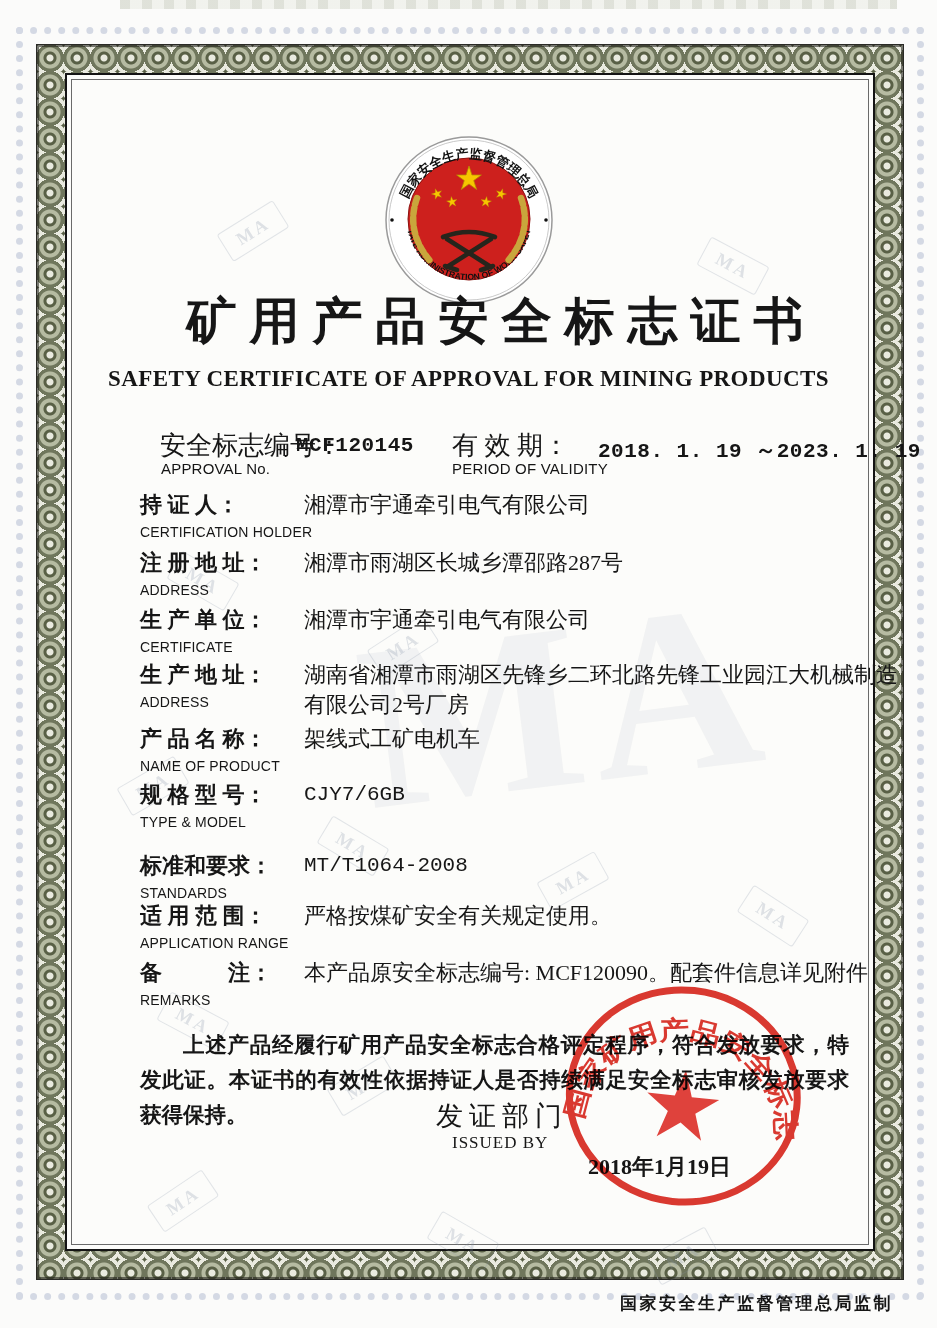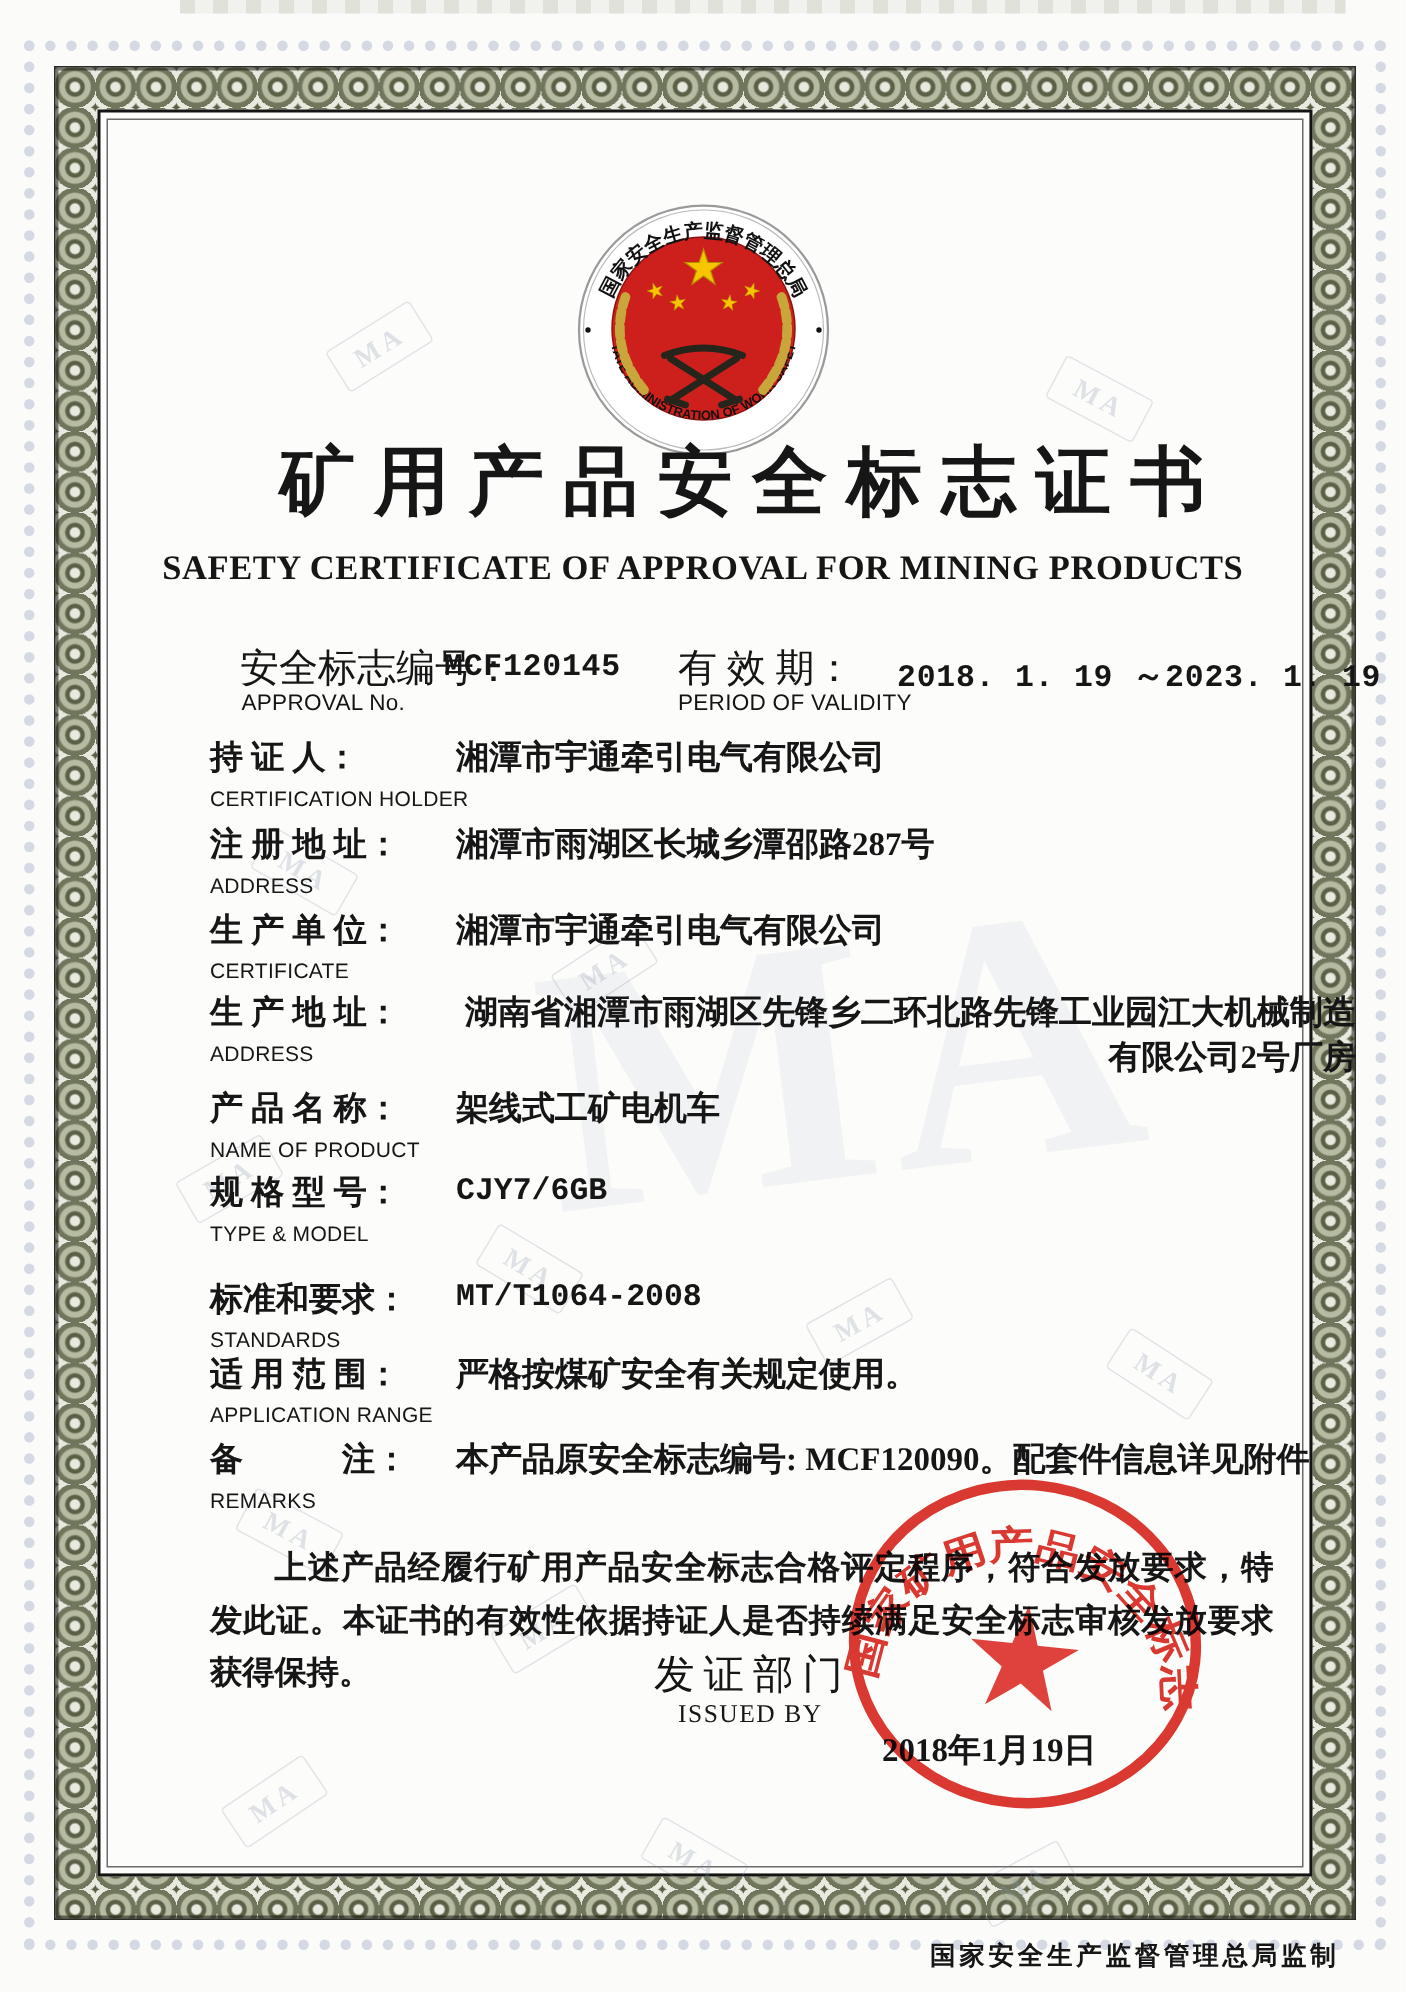--- a/index.html
+++ b/index.html
@@ -46,21 +46,21 @@
     letter-spacing:.2px;white-space:nowrap;color:#141414;}
   .mono-val{font-family:"Liberation Mono","DejaVu Sans Mono",monospace;
     font-size:21px;font-weight:bold;letter-spacing:.5px;white-space:nowrap;}
   .abs{position:absolute;}
   
   .field-row{position:absolute;left:140px;display:flex;align-items:flex-start;gap:48px;}
   .f-labelcol{width:116px;flex:0 0 116px;}
   .f-zh{font-size:22px;font-weight:bold;white-space:nowrap;line-height:30px;}
   .f-en{font-size:14px;font-family:"Liberation Sans",sans-serif;white-space:nowrap;
     margin-top:4px;letter-spacing:.2px;}
-  .f-val{font-size:22px;font-weight:bold;line-height:30px;max-width:600px;text-align:right;}
+  .f-val{font-size:22px;font-weight:normal;line-height:30px;max-width:600px;}
   .f-val.latin{font-family:"Liberation Mono","DejaVu Sans Mono",monospace;
     font-size:21px;}
   
   .statement{position:absolute;left:140px;right:88px;top:1028px;
     font-size:21.5px;font-weight:bold;line-height:35px;text-indent:2em;text-align:justify;}
   .issuedby-zh{position:absolute;left:436px;top:1098px;font-size:27px;letter-spacing:6px;}
   .issuedby-en{position:absolute;left:452px;top:1133px;font-size:17px;letter-spacing:1px;}
   .issue-date{position:absolute;left:588px;top:1152px;font-size:22px;font-weight:bold;}
   .stamp{position:absolute;left:556px;top:976px;transform:rotate(6deg);
     opacity:.92;mix-blend-mode:multiply;pointer-events:none;}

